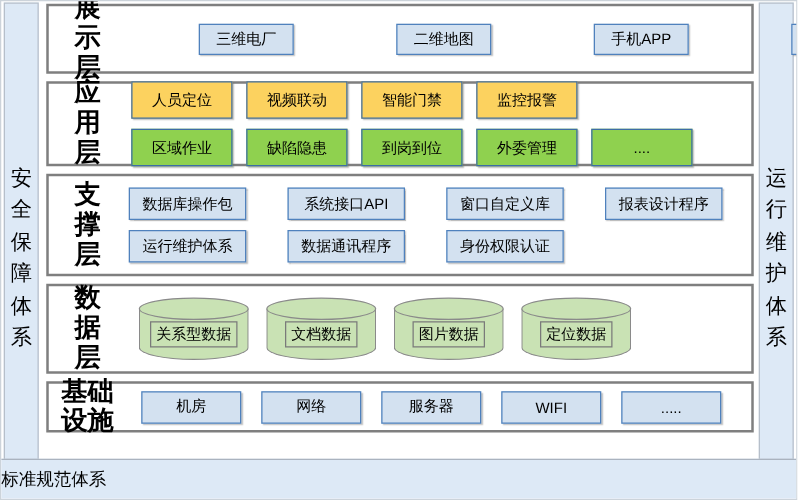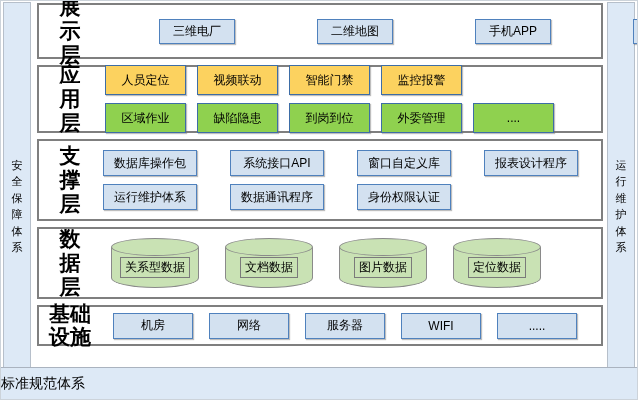--- a/index.html
+++ b/index.html
@@ -10,21 +10,21 @@
   }
   
   .vband {
     position:absolute; top:1px; width:28px; height:366px; box-sizing:border-box;
     background:#dde9f6; border:1px solid #b6bfca;
     display:flex; align-items:center; justify-content:center;
   }
   .vband.left { left:2px; }
   .vband.right { right:2px; }
   .vtext {
-    display:inline-block; width:1em; font-size:11px; line-height:1.5;
+    display:inline-block; width:1em; font-size:17px; line-height:1.5;
     word-break:break-all; text-align:center;margin-top:42px;
   }
   
   .bottom-band {
     position:absolute; left:0; right:0; bottom:0; height:31px;
     background:#dde9f6; border-top:1px solid #aab3bf;
     display:flex; align-items:center; justify-content:flex-start; font-size:14px;
   }
   
   .panels { position:absolute; left:36px; top:2px; width:566px; display:flex; flex-direction:column; gap:6px; }
@@ -47,21 +47,21 @@
   .row-p1 .box { width:76px; height:25px;margin-left:40px; }
   .row-p2 { gap:11px; padding-left:4px; }
   .row-p2 .box { width:81px; height:30px; }
   .box.yellow { background:#fcd25f; border-color:#3d6da6; }
   .box.green  { background:#8fd14f; border-color:#3d6da6; }
   .grid-p3 {
     display:grid; grid-template-columns:repeat(4, 94px);
     column-gap:33px; row-gap:8px; padding-left:2px;
   }
   .grid-p3 .box { width:94px; height:26px; }
-  .row-p4 { gap:26px; padding-left:10px; }
+  .row-p4 { gap:14px; padding-left:10px; }
   .row-p5 { gap:16px; padding-left:12px; }
   .row-p5 .box { width:80px; height:26px; }
   
   .cylinder { position:relative; width:88px; height:50px; }
   .cyl-body {
     position:absolute; left:0; right:0; top:9px; bottom:0; box-sizing:border-box;
     background:#c9e2b4; border:1px solid #8a8a8a; border-top:none;
     border-radius:0 0 44px 44px / 0 0 10px 10px;
   }
   .cyl-top {

